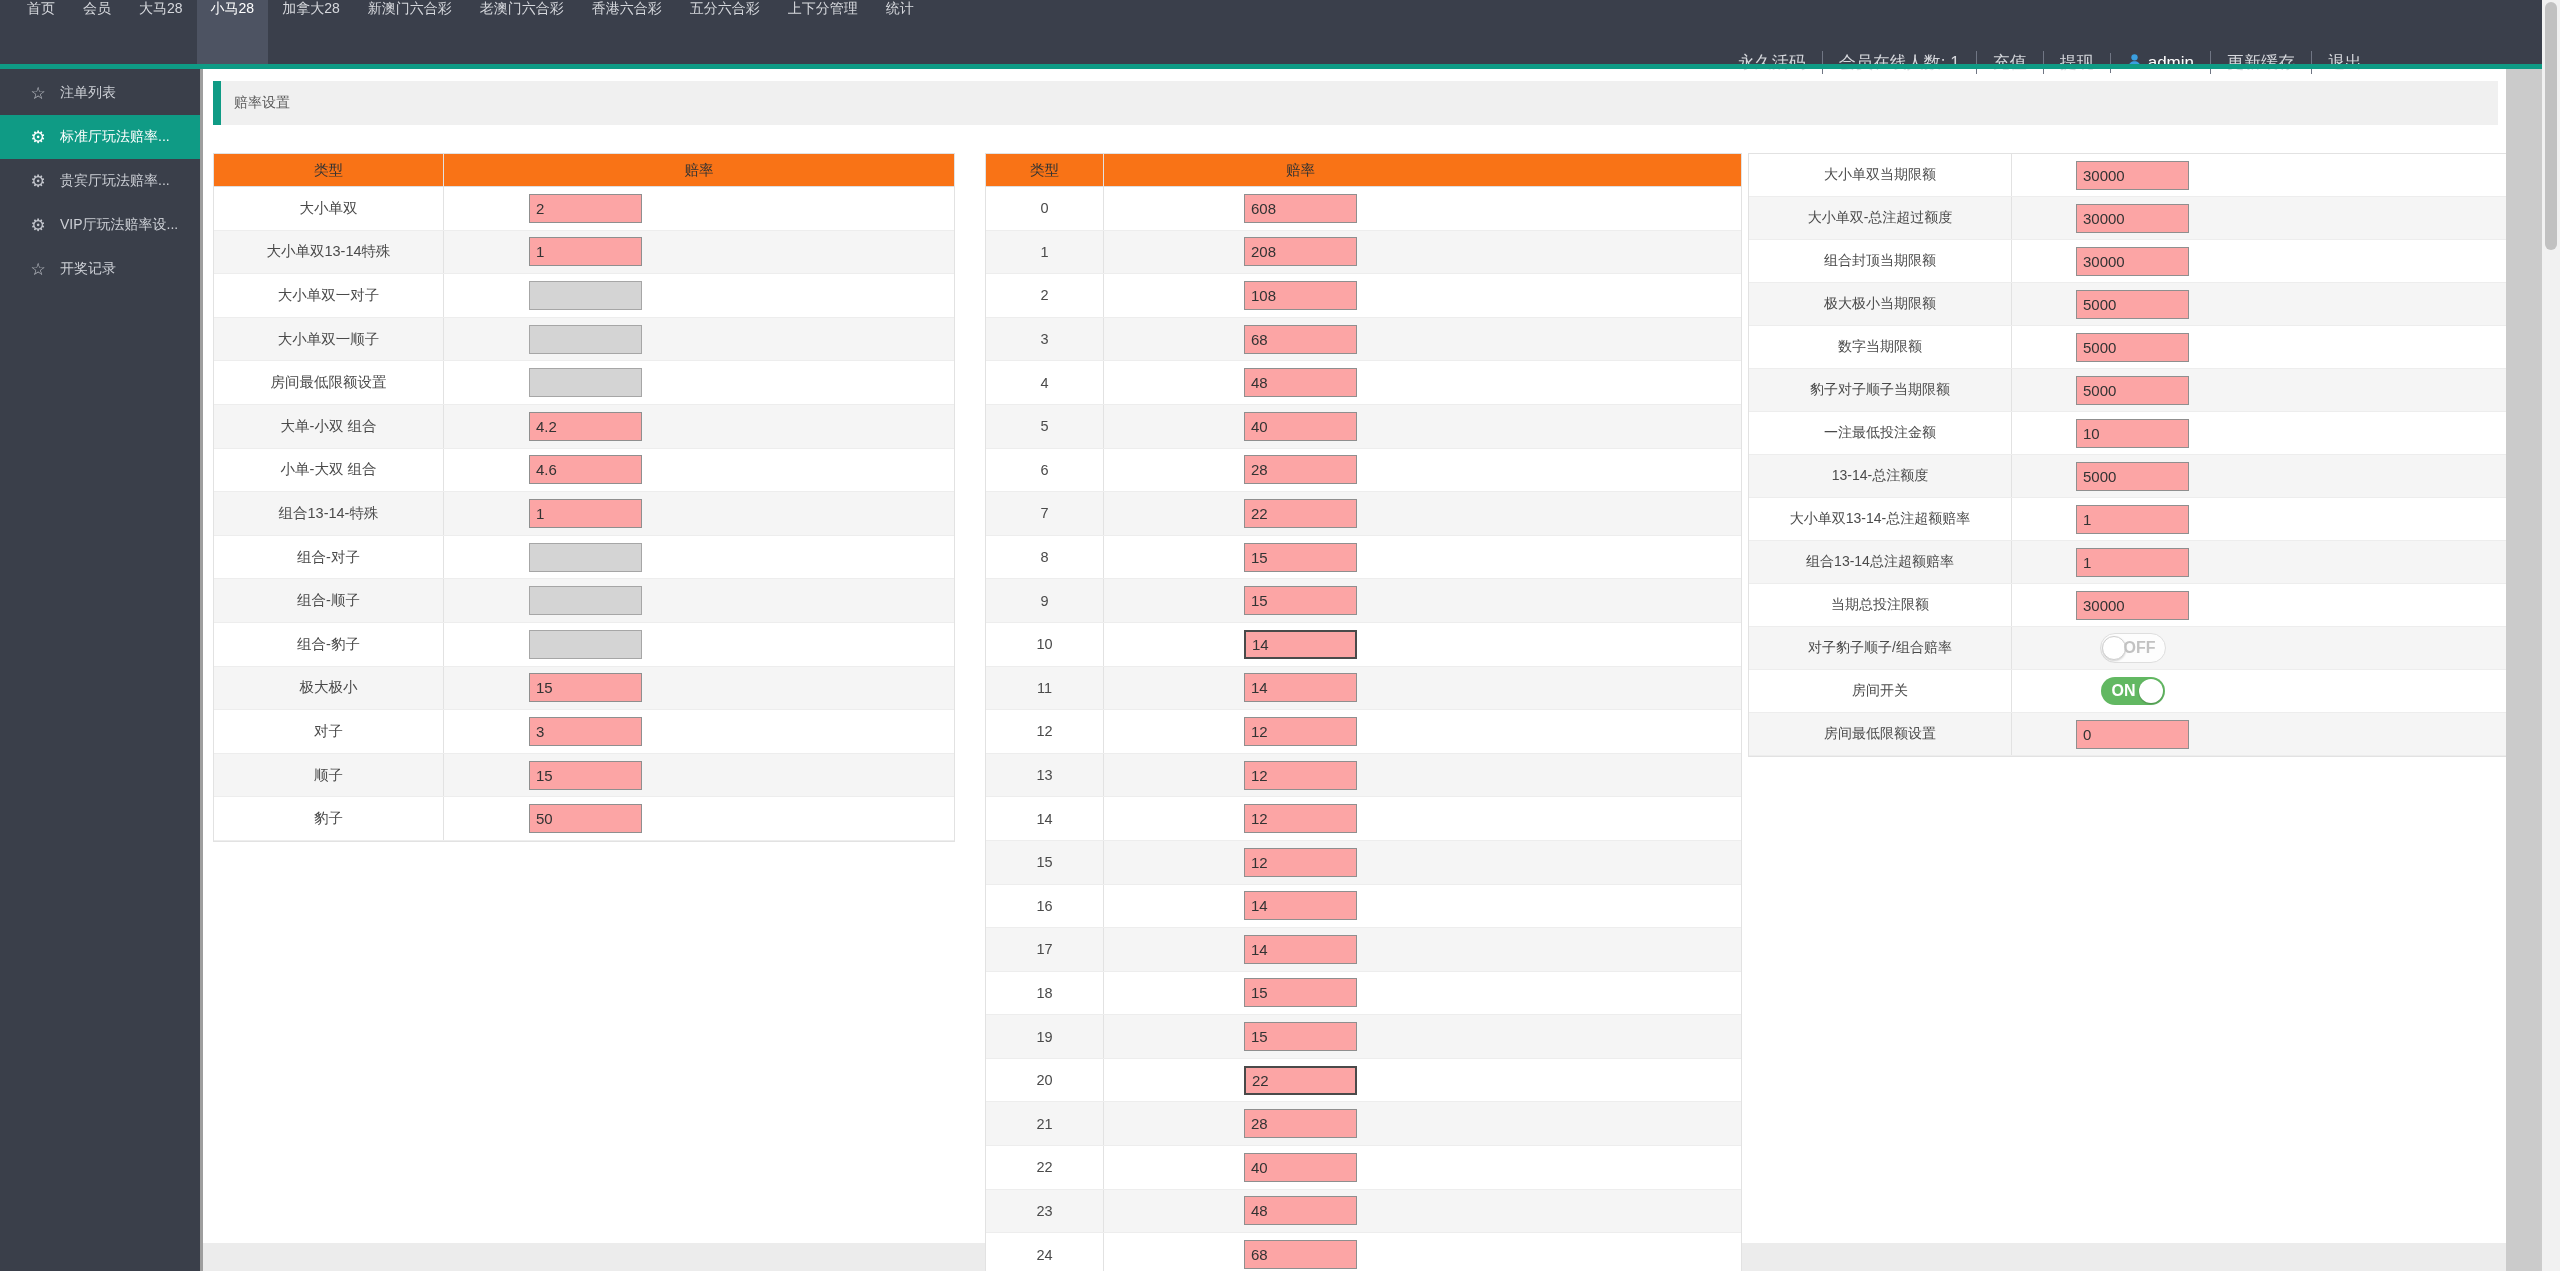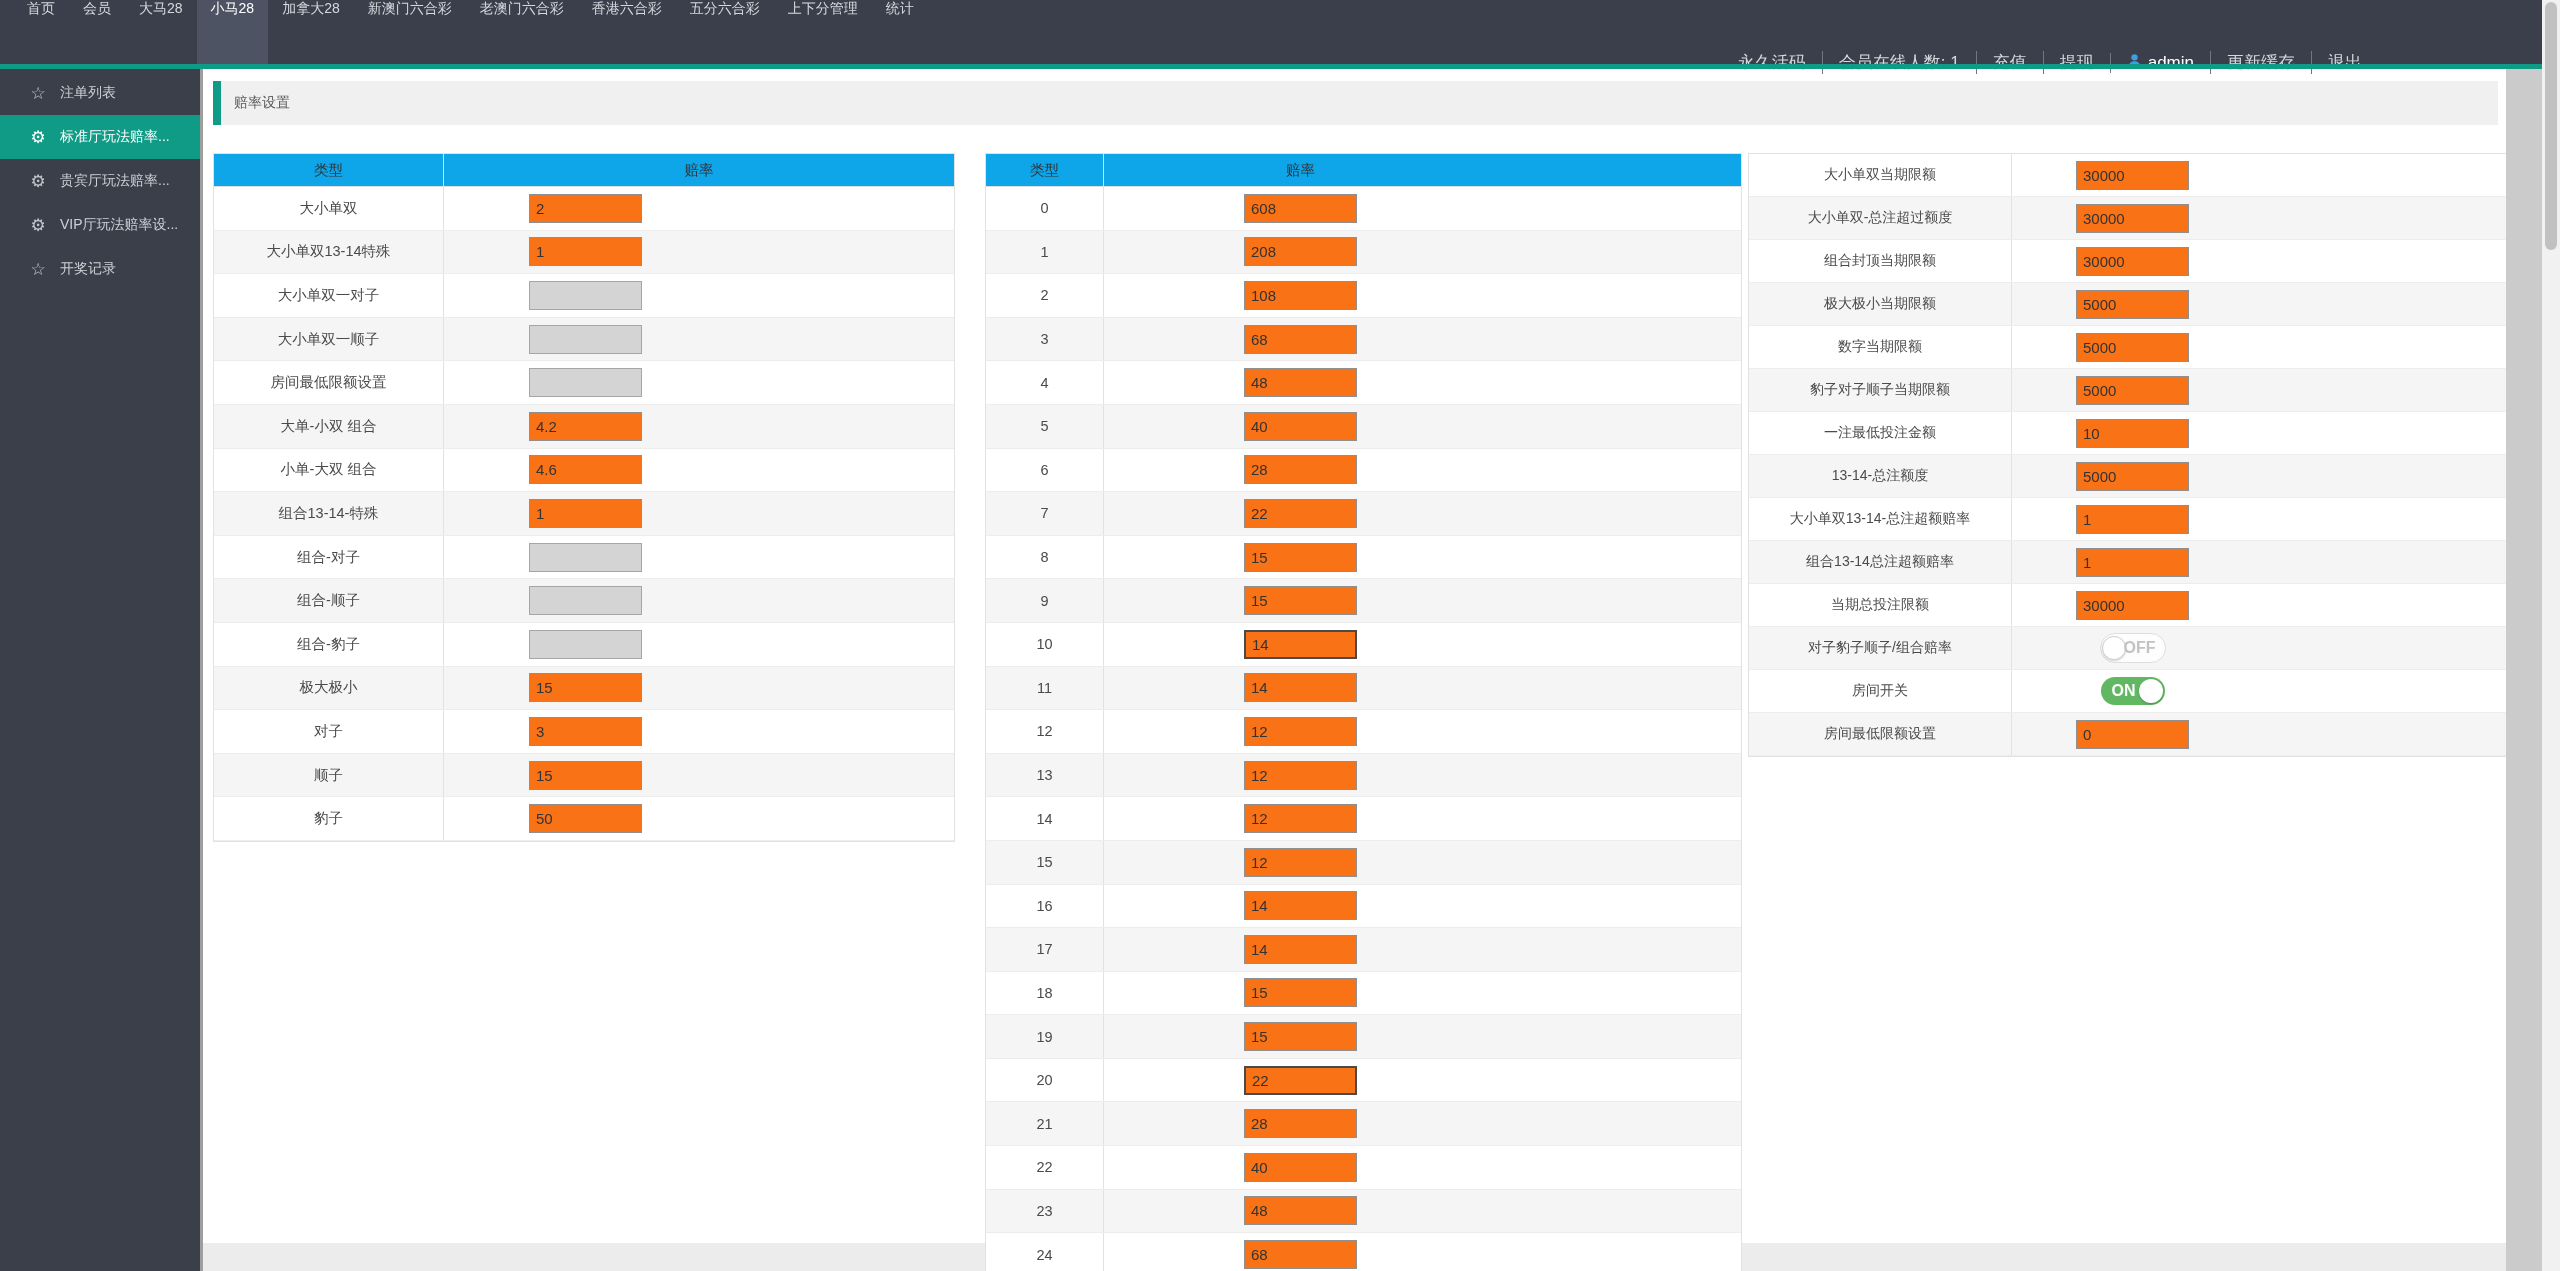--- a/index.html
+++ b/index.html
@@ -38,40 +38,40 @@
   .right-band{position:absolute;left:2303px;top:0;width:36px;height:100%;background:#cbcbcb;z-index:4;}
   .page-header{position:absolute;left:10px;top:12px;width:2285px;height:44px;background:#f0f0f0;
                border-left:8px solid #0f9b85;display:flex;align-items:center;box-sizing:border-box;
                font-size:14px;color:#5a5a5a;padding-left:13px;z-index:2;}
 
   
   .tbl{position:absolute;top:84px;background:#fff;border:1px solid #e2e2e2;z-index:2;font-size:14.5px;color:#4a4a4a;}
   .t1{left:10px;width:740px;}
   .t2{left:782px;width:755px;}
   .t3{left:1545px;width:757px;}
-  .hrow{display:flex;height:32px;background:#0ea5e9;border-bottom:1px solid #dedede;align-items:center;color:#333;}
+  .hrow{display:flex;height:32px;background:#f97316;border-bottom:1px solid #dedede;align-items:center;color:#333;}
   .row{display:flex;height:42.6px;border-bottom:1px solid #ededed;align-items:center;background:#fff;}
   .t3 .row{height:42px;}
   .rows .row:nth-child(even){background:#f5f5f5;}
   .c1{text-align:center;border-right:1px solid #e2e2e2;align-self:stretch;display:flex;
       align-items:center;justify-content:center;flex:none;}
   .t1 .c1{width:229px;}
   .t2 .c1{width:117px;}
   .t3 .c1{width:262px;font-size:14px;}
   .c2{flex:1;}
   .ctl{width:113px;text-align:center;}
   .t1 .ctl{margin-left:85px;}
   .t2 .ctl{margin-left:140px;}
   .t3 .ctl{margin-left:64px;}
   .hc{text-align:center;}
   .t1 .hrow .c2,.t2 .hrow .c2{text-align:center;}
   .t2 .hrow .hlabel{width:113px;margin-left:140px;text-align:center;}
 
   input.odds-input{width:113px;height:29px;box-sizing:border-box;border:1px solid #8f8f8f;
-                   background:#f97316;font-size:15px;color:#333;padding:1px 6px;
+                   background:#fca5a5;font-size:15px;color:#333;padding:1px 6px;
                    font-family:"Liberation Sans","DejaVu Sans",sans-serif;}
   .row.disabled input.odds-input{background:#d4d4d4;border-color:#a6a6a6;}
   .row.hl input.odds-input{border:2px solid #4a4a4a;}
 
   
   .t3 .row .toggle{display:none;}
   .t3 .row.t-toggle .toggle{display:inline-flex;}
   .toggle{width:64px;height:28px;border-radius:15px;position:relative;vertical-align:middle;cursor:pointer;}
   .toggle .knob{position:absolute;width:24px;height:24px;border-radius:50%;top:50%;transform:translateY(-50%);}
   .toggle .tlabel{position:absolute;font-size:16px;font-weight:bold;top:50%;transform:translateY(-50%);}

